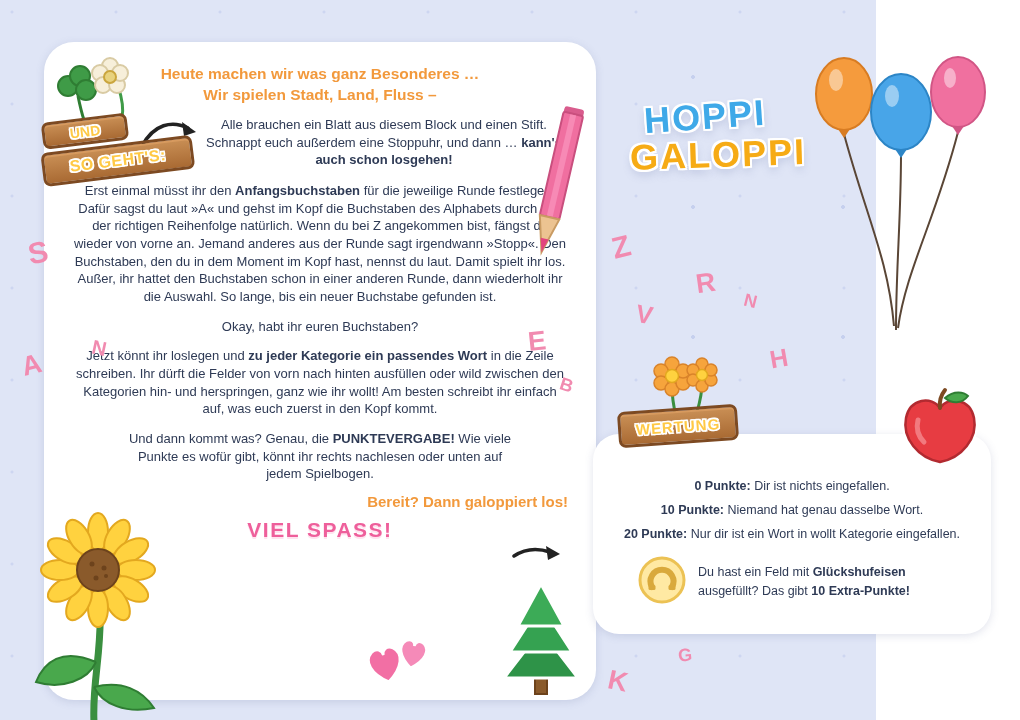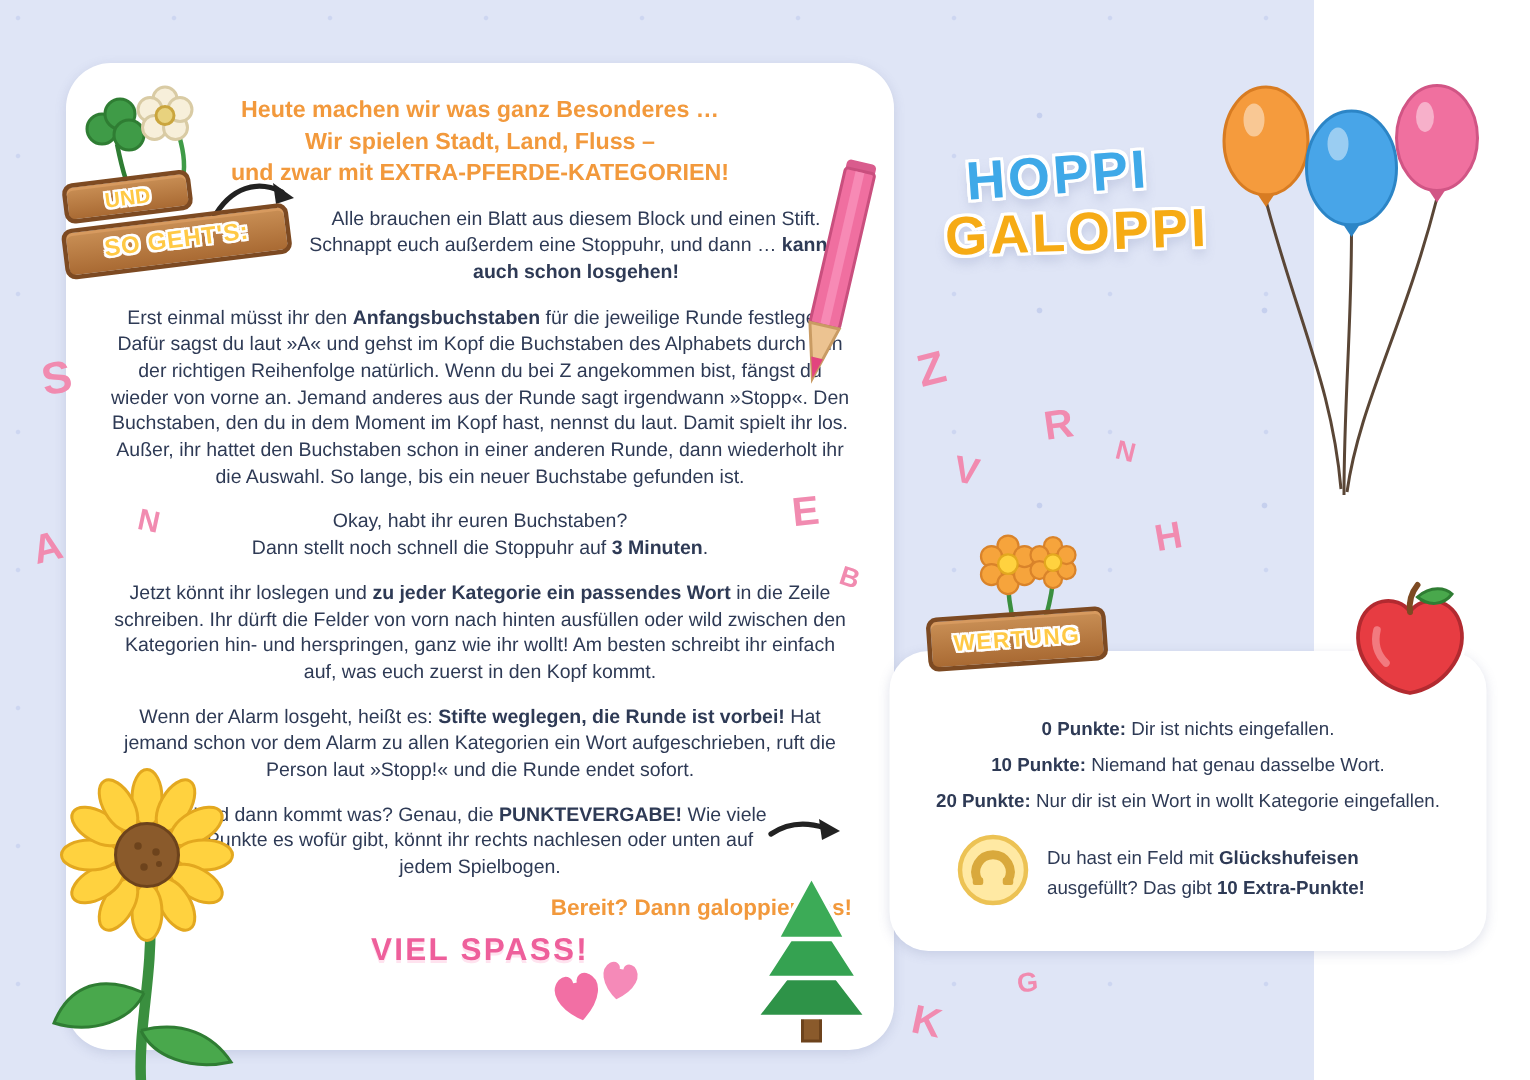--- a/index.html
+++ b/index.html
@@ -51,35 +51,32 @@
 </style>
 </head>
 <body>
 
 <div class="page">
 
   <section class="card card-left">
     <h1 class="heading">
       <span class="hline">Heute machen wir was ganz Besonderes …</span>
       <span class="hline">Wir spielen Stadt, Land, Fluss –</span>
-      <span class="hline">und zwar mit EXTRA-PFERDE-KATEGORIEN!</span>
     </h1>
 
     <p class="para p1"><span>Alle brauchen ein Blatt aus diesem Block und einen Stift. Schnappt euch außerdem eine Stoppuhr, und dann … </span><strong>kann's auch schon losgehen!</strong></p>
 
     <p class="para"><span>Erst einmal müsst ihr den </span><strong>Anfangsbuchstaben</strong><span> für die jeweilige Runde festlegen. Dafür sagst du laut »A« und gehst im Kopf die Buchstaben des Alphabets durch – in der richtigen Reihenfolge natürlich. Wenn du bei Z angekommen bist, fängst du wieder von vorne an. Jemand anderes aus der Runde sagt irgendwann »Stopp«. Den Buchstaben, den du in dem Moment im Kopf hast, nennst du laut. Damit spielt ihr los. Außer, ihr hattet den Buchstaben schon in einer anderen Runde, dann wiederholt ihr die Auswahl. So lange, bis ein neuer Buchstabe gefunden ist.</span></p>
 
     <p class="para">
       <span class="block">Okay, habt ihr euren Buchstaben?</span>
-      <span class="block"><span>Dann stellt noch schnell die Stoppuhr auf </span><strong>3 Minuten</strong><span>.</span></span>
     </p>
 
     <p class="para"><span>Jetzt könnt ihr loslegen und </span><strong>zu jeder Kategorie ein passendes Wort</strong><span> in die Zeile schreiben. Ihr dürft die Felder von vorn nach hinten ausfüllen oder wild zwischen den Kategorien hin- und herspringen, ganz wie ihr wollt! Am besten schreibt ihr einfach auf, was euch zuerst in den Kopf kommt.</span></p>
 
-    <p class="para"><span>Wenn der Alarm losgeht, heißt es: </span><strong>Stifte weglegen, die Runde ist vorbei!</strong><span> Hat jemand schon vor dem Alarm zu allen Kategorien ein Wort aufgeschrieben, ruft die Person laut »Stopp!« und die Runde endet sofort.</span></p>
 
     <p class="para p6"><span>Und dann kommt was? Genau, die </span><strong>PUNKTEVERGABE!</strong><span> Wie viele Punkte es wofür gibt, könnt ihr rechts nachlesen oder unten auf jedem Spielbogen.</span></p>
 
     <p class="ready">Bereit? Dann galoppiert los!</p>
     <p class="fun">VIEL SPASS!</p>
   </section>
 
   <div class="sign sign-geht">
     <div class="plank plank-1">
         <span class="wood-text">UND</span>

